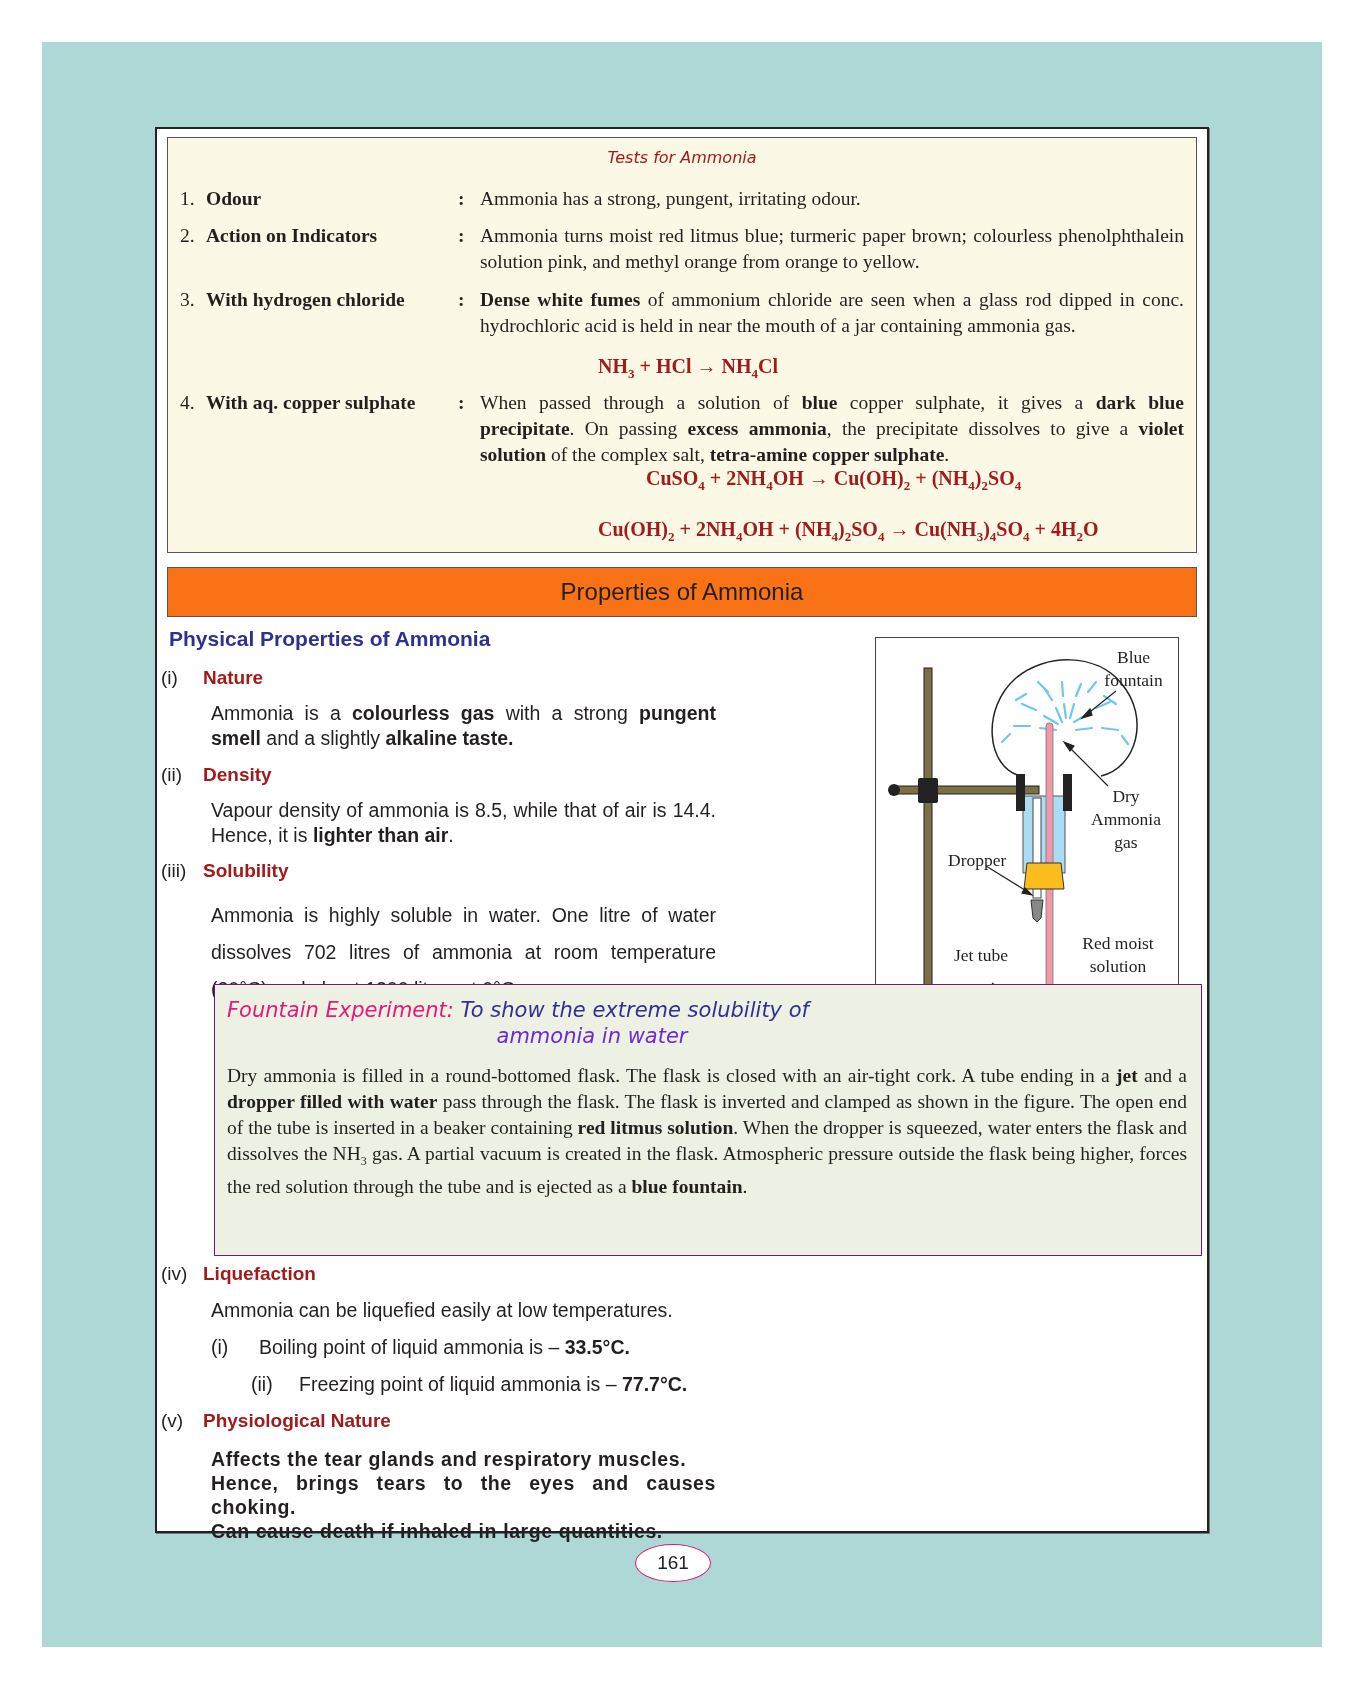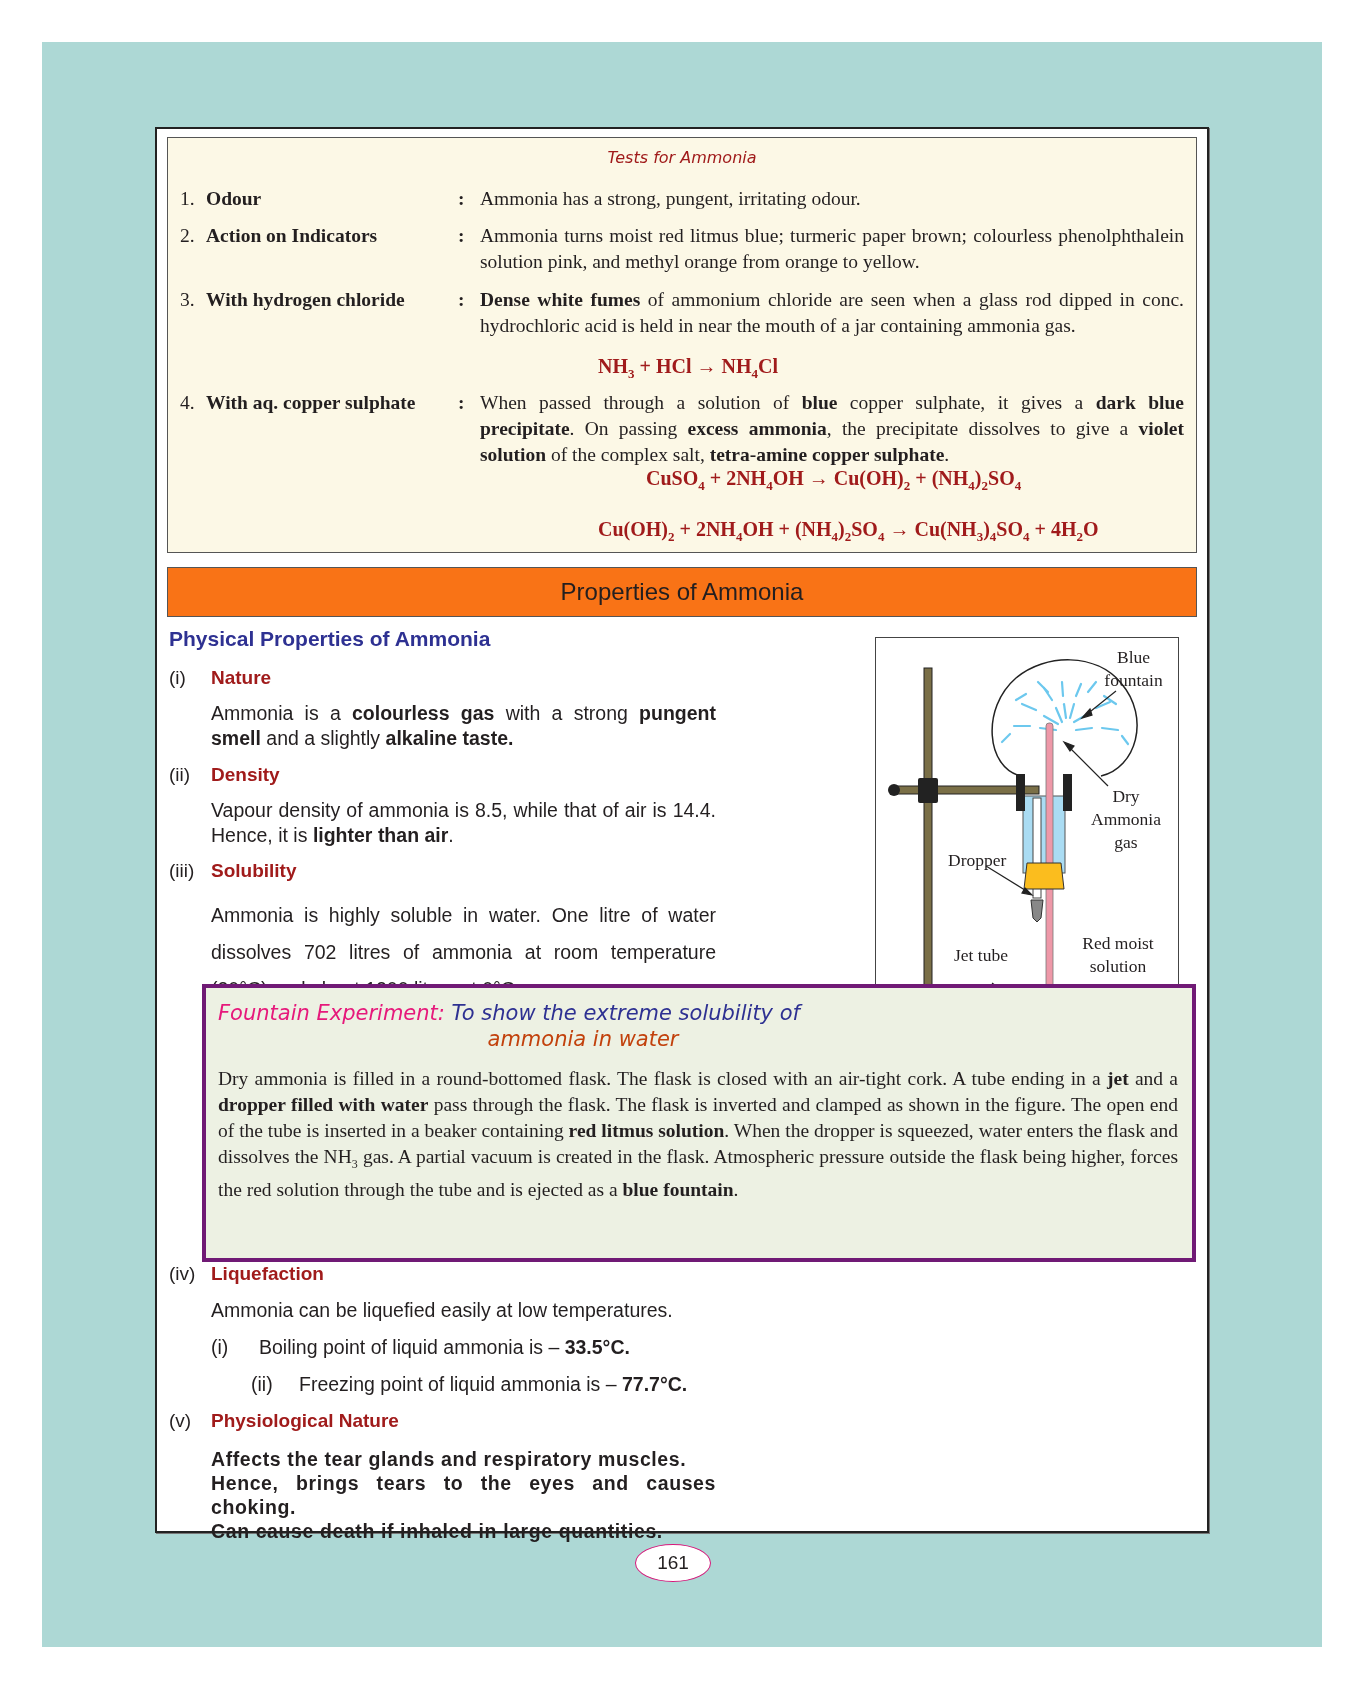--- a/index.html
+++ b/index.html
@@ -13,33 +13,33 @@
   .tnum{position:absolute;left:0;width:26px;}
   .tlabel{position:absolute;left:26px;font-weight:bold;}
   .tcolon{position:absolute;left:278px;font-weight:bold;}
   .tdesc{position:absolute;left:300px;right:0;text-align:justify;}
   .eq{position:absolute;font-family:"Liberation Serif",serif;font-weight:bold;color:#a01b1b;font-size:20px;}
   .eq sub{font-size:13px;}
   b{font-weight:bold;}
   
   .banner{position:absolute;left:10px;top:438px;width:1028px;height:48px;background:#f97316;border:1px solid #555;text-align:center;font-size:24px;line-height:48px;color:#231f20;}
   .phys-head{position:absolute;left:12px;top:498px;color:#2e3192;font-weight:bold;font-size:21px;}
-  .sub{position:absolute;left:12px;font-size:19px;}
+  .sub{position:absolute;left:4px;font-size:19px;}
   .sub .rn{display:inline-block;width:42px;}
   .sub .st{color:#a01b1b;font-weight:bold;}
   .para{position:absolute;left:54px;width:505px;font-size:19.5px;line-height:25px;text-align:justify;}
   
   .figure{position:absolute;left:718px;top:508px;width:302px;height:505px;background:#fff;border:1px solid #444;}
   .flabel{position:absolute;font-family:"Liberation Serif",serif;font-size:17.5px;text-align:center;line-height:23px;}
   
-  .fountain{position:absolute;left:45px;top:855px;width:986px;height:270px;background:#edf1e3;border:4px solid #701a75;}
+  .fountain{position:absolute;left:57px;top:855px;width:986px;height:270px;background:#edf1e3;border:1px solid #701a75;}
   .f-title{position:absolute;left:12px;top:12px;width:640px;font-family:"DejaVu Sans",sans-serif;font-style:italic;font-size:21px;line-height:26px;}
   .f-title .k{color:#e6197b;}
   .f-title .t{color:#2e3192;}
-  .f-title .l2{display:block;text-align:center;padding-left:90px;color:#c2410c;}
+  .f-title .l2{display:block;text-align:center;padding-left:90px;color:#6d28d9;}
   .f-body{position:absolute;left:12px;top:78px;width:960px;font-family:"Liberation Serif",serif;font-size:19.5px;line-height:26px;text-align:justify;}
   .f-body sub{font-size:12px;}
   .pageno{position:absolute;left:635px;top:1544px;width:74px;height:36px;border:1.5px solid #d6177a;border-radius:50%;background:#fff;text-align:center;line-height:36px;font-size:19px;}
 </style>
 </head>
 <body>
 
 <div class="teal"></div>
 
 <div class="page">

